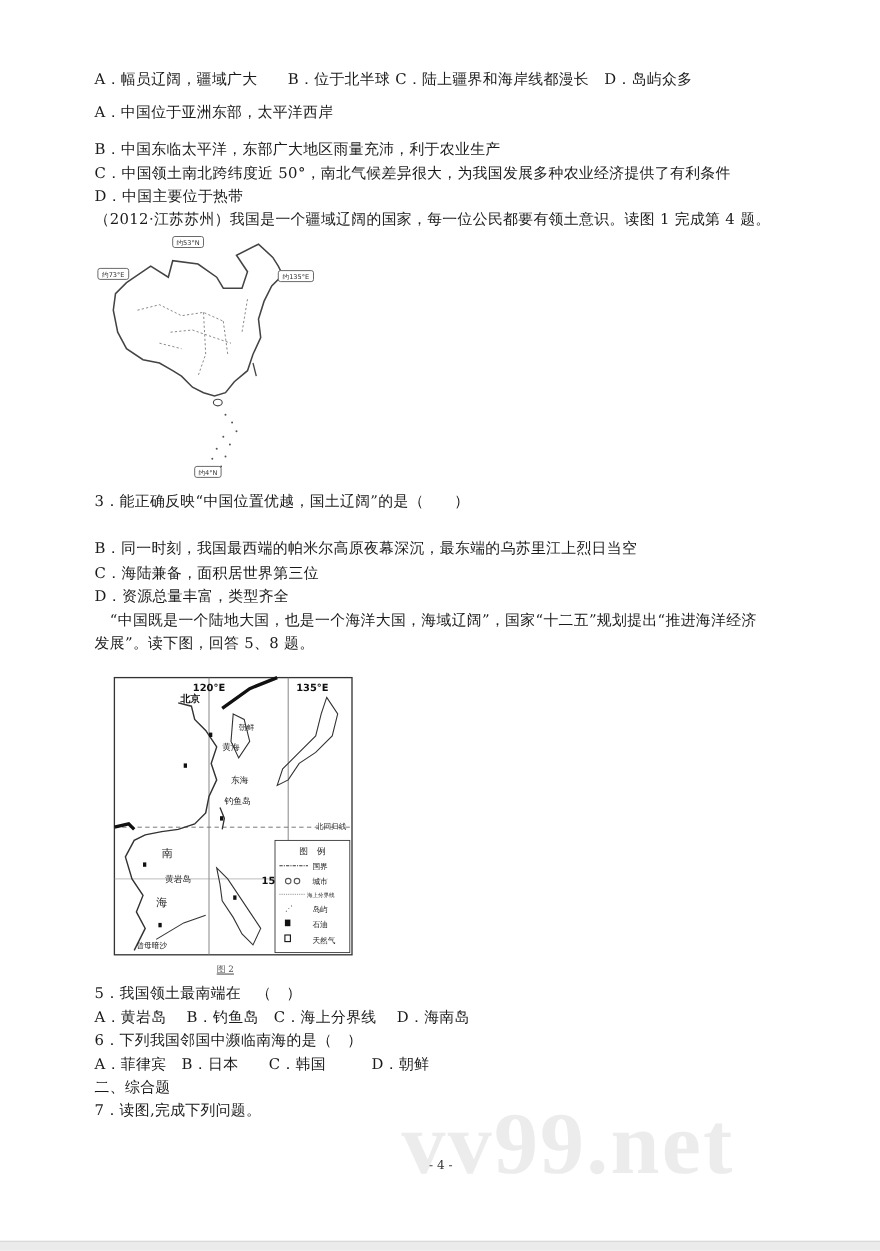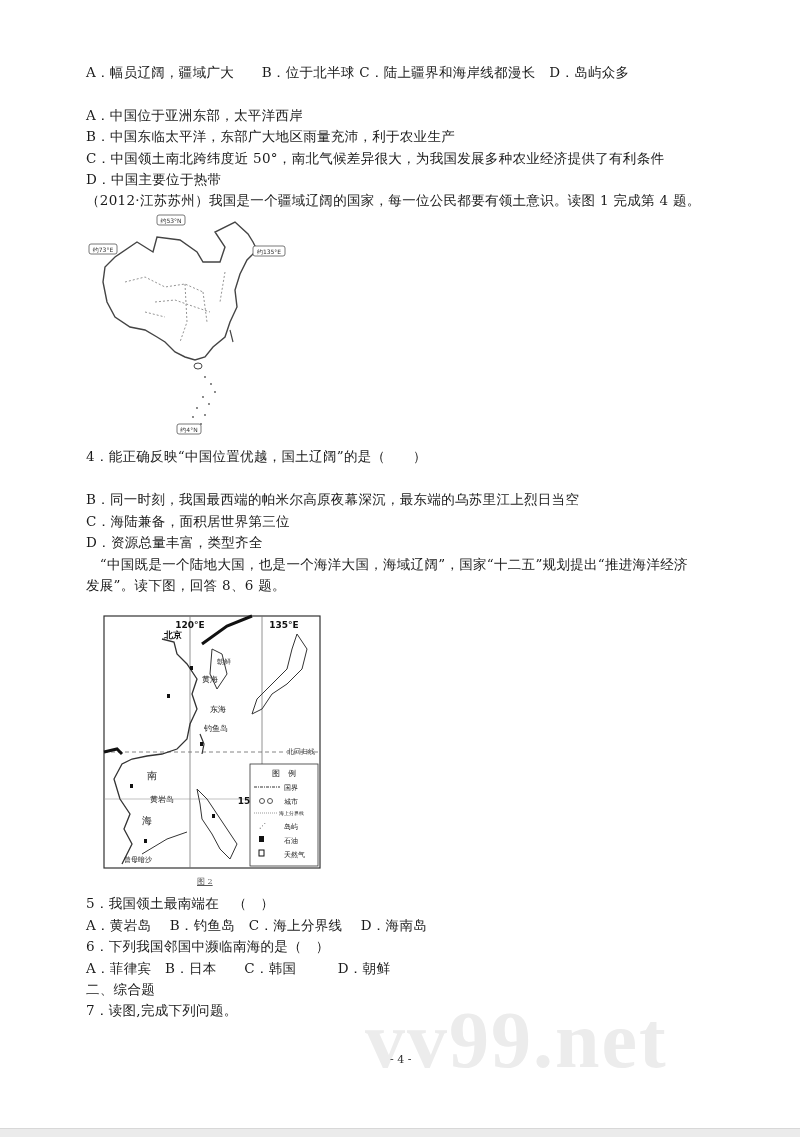--- a/index.html
+++ b/index.html
@@ -15,21 +15,21 @@
   .map2 { position:absolute; left:102px; top:614px; width:222px; height:260px; }
   .caption2 { position:absolute; left:197px; top:876px; font-size:8px; color:#555;text-decoration:underline; }
   svg text { font-family:"DejaVu Sans","Liberation Sans",sans-serif; }
 </style>
 </head>
 <body>
 
 <div class="page">
 
   <div class="line" style="top:63px">A．幅员辽阔，疆域广大　　B．位于北半球 C．陆上疆界和海岸线都漫长　D．岛屿众多</div>
-  <div class="line" style="top:106px">A．中国位于亚洲东部，太平洋西岸</div>
+  <div class="line" style="top:93px">A．中国位于亚洲东部，太平洋西岸</div>
   <div class="line" style="top:127px"> B．中国东临太平洋，东部广大地区雨量充沛，利于农业生产</div>
   <div class="line" style="top:149px"> C．中国领土南北跨纬度近 50°，南北气候差异很大，为我国发展多种农业经济提供了有利条件</div>
   <div class="line" style="top:170px"> D．中国主要位于热带</div>
   <div class="line" style="top:191px">（2012·江苏苏州）我国是一个疆域辽阔的国家，每一位公民都要有领土意识。读图 1 完成第 4 题。</div>
 
   <svg class="map1" viewBox="0 0 210 232">
     <path d="M30,45 L52,30 L68,40 L72,25 L95,28 L112,40 L118,50 L135,50 L140,35 L130,20 L150,10 L163,22 L168,30 L172,38 L162,48 L155,62 L150,78 L152,95 L145,110 L140,125 L128,135 L120,145 L110,148 L100,145 L90,140 L80,130 L72,125 L60,118 L45,115 L30,105 L22,90 L18,70 L20,55 Z" fill="none" stroke="#444" stroke-width="1.4"></path>
     <path d="M40,70 L60,65 L80,75 L100,72 L118,80 M70,90 L90,88 L110,95 L125,100 M100,72 L102,110 L95,130 M118,80 L122,110 M140,60 L135,90 M60,100 L80,105" fill="none" stroke="#777" stroke-width="0.8" stroke-dasharray="2,2"></path>
     <ellipse cx="113" cy="154" rx="4" ry="3" fill="none" stroke="#444" stroke-width="1"></ellipse>
     <path d="M145,118 L148,130" stroke="#444" stroke-width="1.2"></path>
@@ -47,26 +47,26 @@
     <rect x="72" y="3" width="28" height="10" rx="2" fill="#fff" stroke="#555" stroke-width="0.8"></rect>
     <text x="86" y="11" font-size="6" text-anchor="middle" fill="#333">约53°N</text>
     <rect x="4" y="32" width="28" height="10" rx="2" fill="#fff" stroke="#555" stroke-width="0.8"></rect>
     <text x="18" y="40" font-size="6" text-anchor="middle" fill="#333">约73°E</text>
     <rect x="168" y="34" width="32" height="10" rx="2" fill="#fff" stroke="#555" stroke-width="0.8"></rect>
     <text x="184" y="42" font-size="6" text-anchor="middle" fill="#333">约135°E</text>
     <rect x="92" y="212" width="24" height="10" rx="2" fill="#fff" stroke="#555" stroke-width="0.8"></rect>
     <text x="104" y="220" font-size="6" text-anchor="middle" fill="#333">约4°N</text>
   </svg>
 
-  <div class="line" style="top:447px">4．能正确反映“中国位置优越，国土辽阔”的是（　　）</div>
+  <div class="line" style="top:447px">3．能正确反映“中国位置优越，国土辽阔”的是（　　）</div>
   <div class="line" style="top:490px"> B．同一时刻，我国最西端的帕米尔高原夜幕深沉，最东端的乌苏里江上烈日当空</div>
   <div class="line" style="top:512px">C．海陆兼备，面积居世界第三位</div>
   <div class="line" style="top:533px">D．资源总量丰富，类型齐全</div>
   <div class="line" style="top:555px">　“中国既是一个陆地大国，也是一个海洋大国，海域辽阔”，国家“十二五”规划提出“推进海洋经济</div>
-  <div class="line" style="top:576px">发展”。读下图，回答 8、6 题。</div>
+  <div class="line" style="top:576px">发展”。读下图，回答 5、8 题。</div>
 
   <svg class="map2" viewBox="0 0 222 260">
     <rect x="2" y="2" width="216" height="252" fill="#fff" stroke="#333" stroke-width="1.2"></rect>
     <line x1="88" y1="2" x2="88" y2="254" stroke="#777" stroke-width="0.8"></line>
     <line x1="160" y1="2" x2="160" y2="155" stroke="#777" stroke-width="0.8"></line>
     <line x1="2" y1="138" x2="218" y2="138" stroke="#666" stroke-width="0.8" stroke-dasharray="4,3"></line>
     <line x1="2" y1="185" x2="150" y2="185" stroke="#999" stroke-width="0.6"></line>
     <path d="M60,25 L72,28 L75,40 L85,50 L95,65 L90,80 L95,95 L88,110 L85,125 L75,135 L60,140 L45,142 L30,145 L20,150 L12,165 L18,185 L28,200 L22,215 L30,230 L20,250" fill="none" stroke="#333" stroke-width="1.3"></path>
     <path d="M2,138 L15,135 L20,140" fill="none" stroke="#111" stroke-width="3"></path>
     <path d="M100,30 L125,12 L150,2" fill="none" stroke="#111" stroke-width="3"></path>

